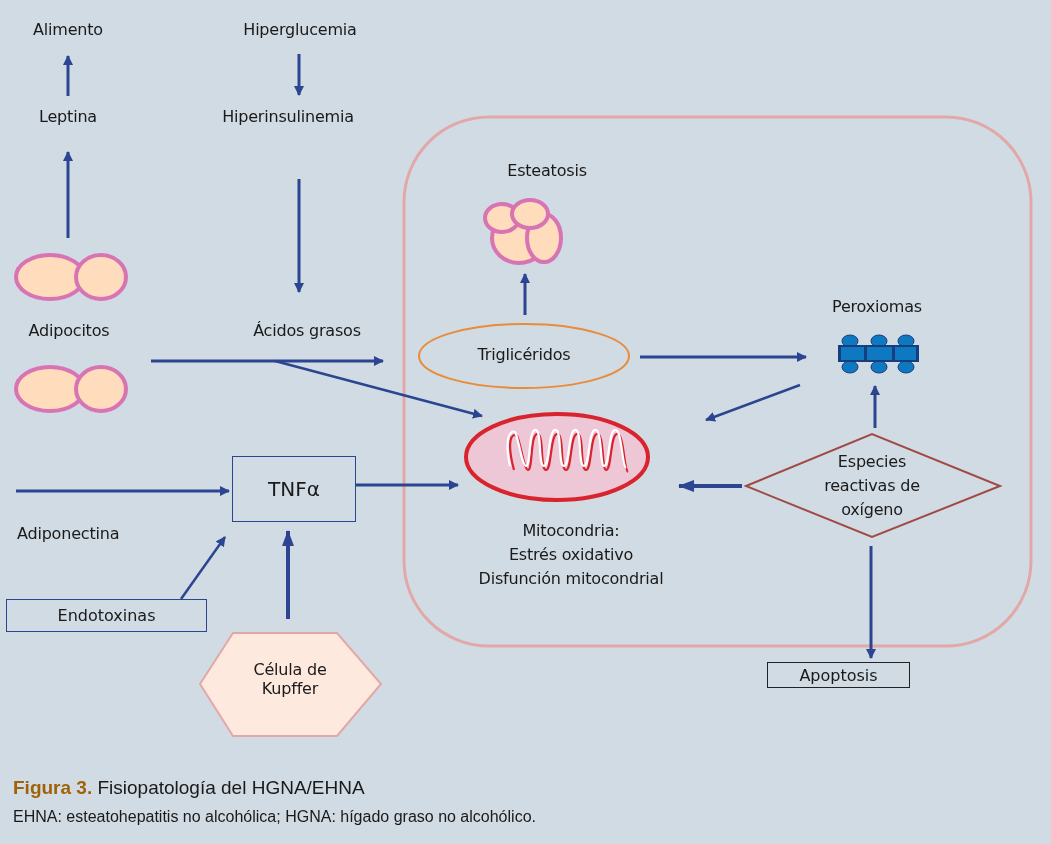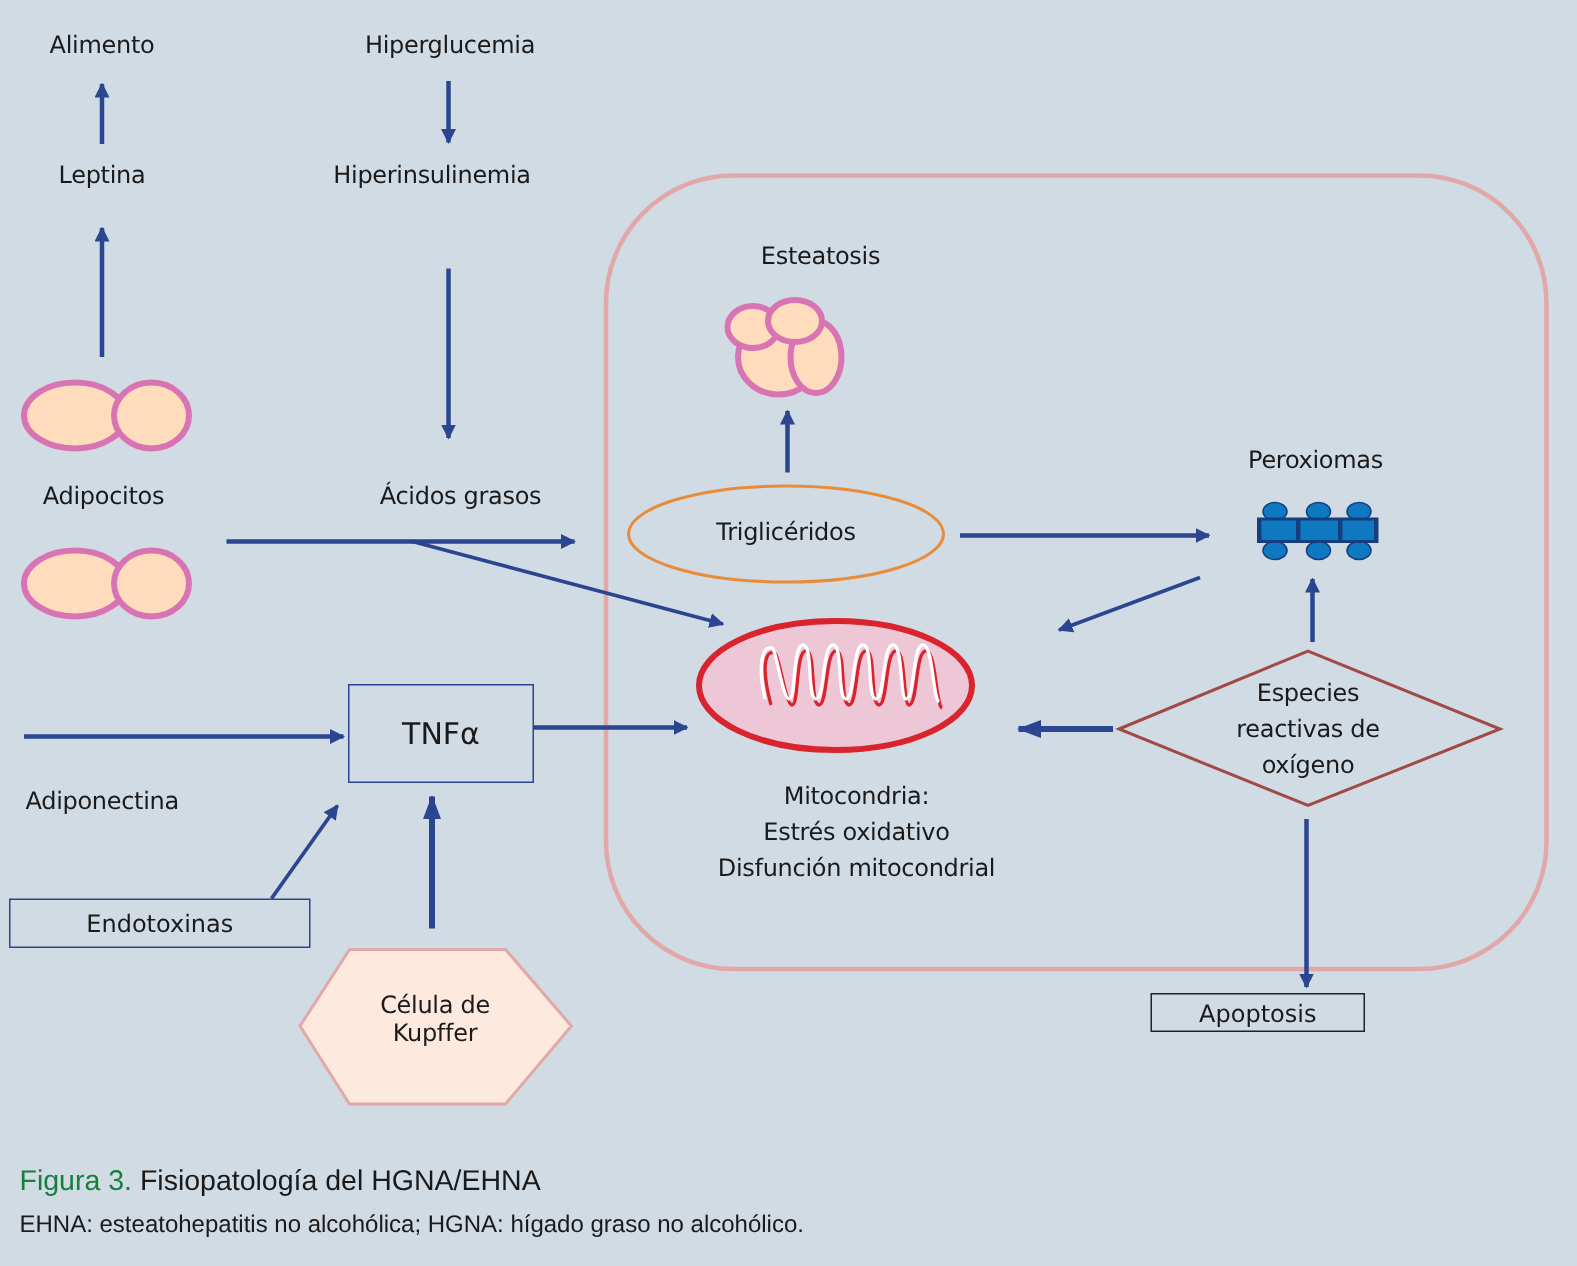--- a/index.html
+++ b/index.html
@@ -19,21 +19,21 @@
     .lbl-left { transform: none; text-align: left; }
     .box {
       position: absolute; border: 1.5px solid #2b4590; box-sizing: border-box;
       display: flex; align-items: center; justify-content: center;
       font-size: 16px;
     }
     .caption-title {
       position: absolute; left: 13px; top: 777px; font-size: 19px;
       font-family: "Liberation Sans", sans-serif; white-space: nowrap;
     }
-    .caption-title .fig { color: #15803d; font-weight: normal; }
+    .caption-title .fig { color: #a16207; font-weight: bold; }
     .caption-sub {
       position: absolute; left: 13px; top: 808px; font-size: 16px;
       font-family: "Liberation Sans", sans-serif; white-space: nowrap;
     }
   </style>
 </head>
 <body>
 
 <svg id="diagram" width="1051" height="844" viewBox="0 0 1051 844" xmlns="http://www.w3.org/2000/svg">
   <defs>

